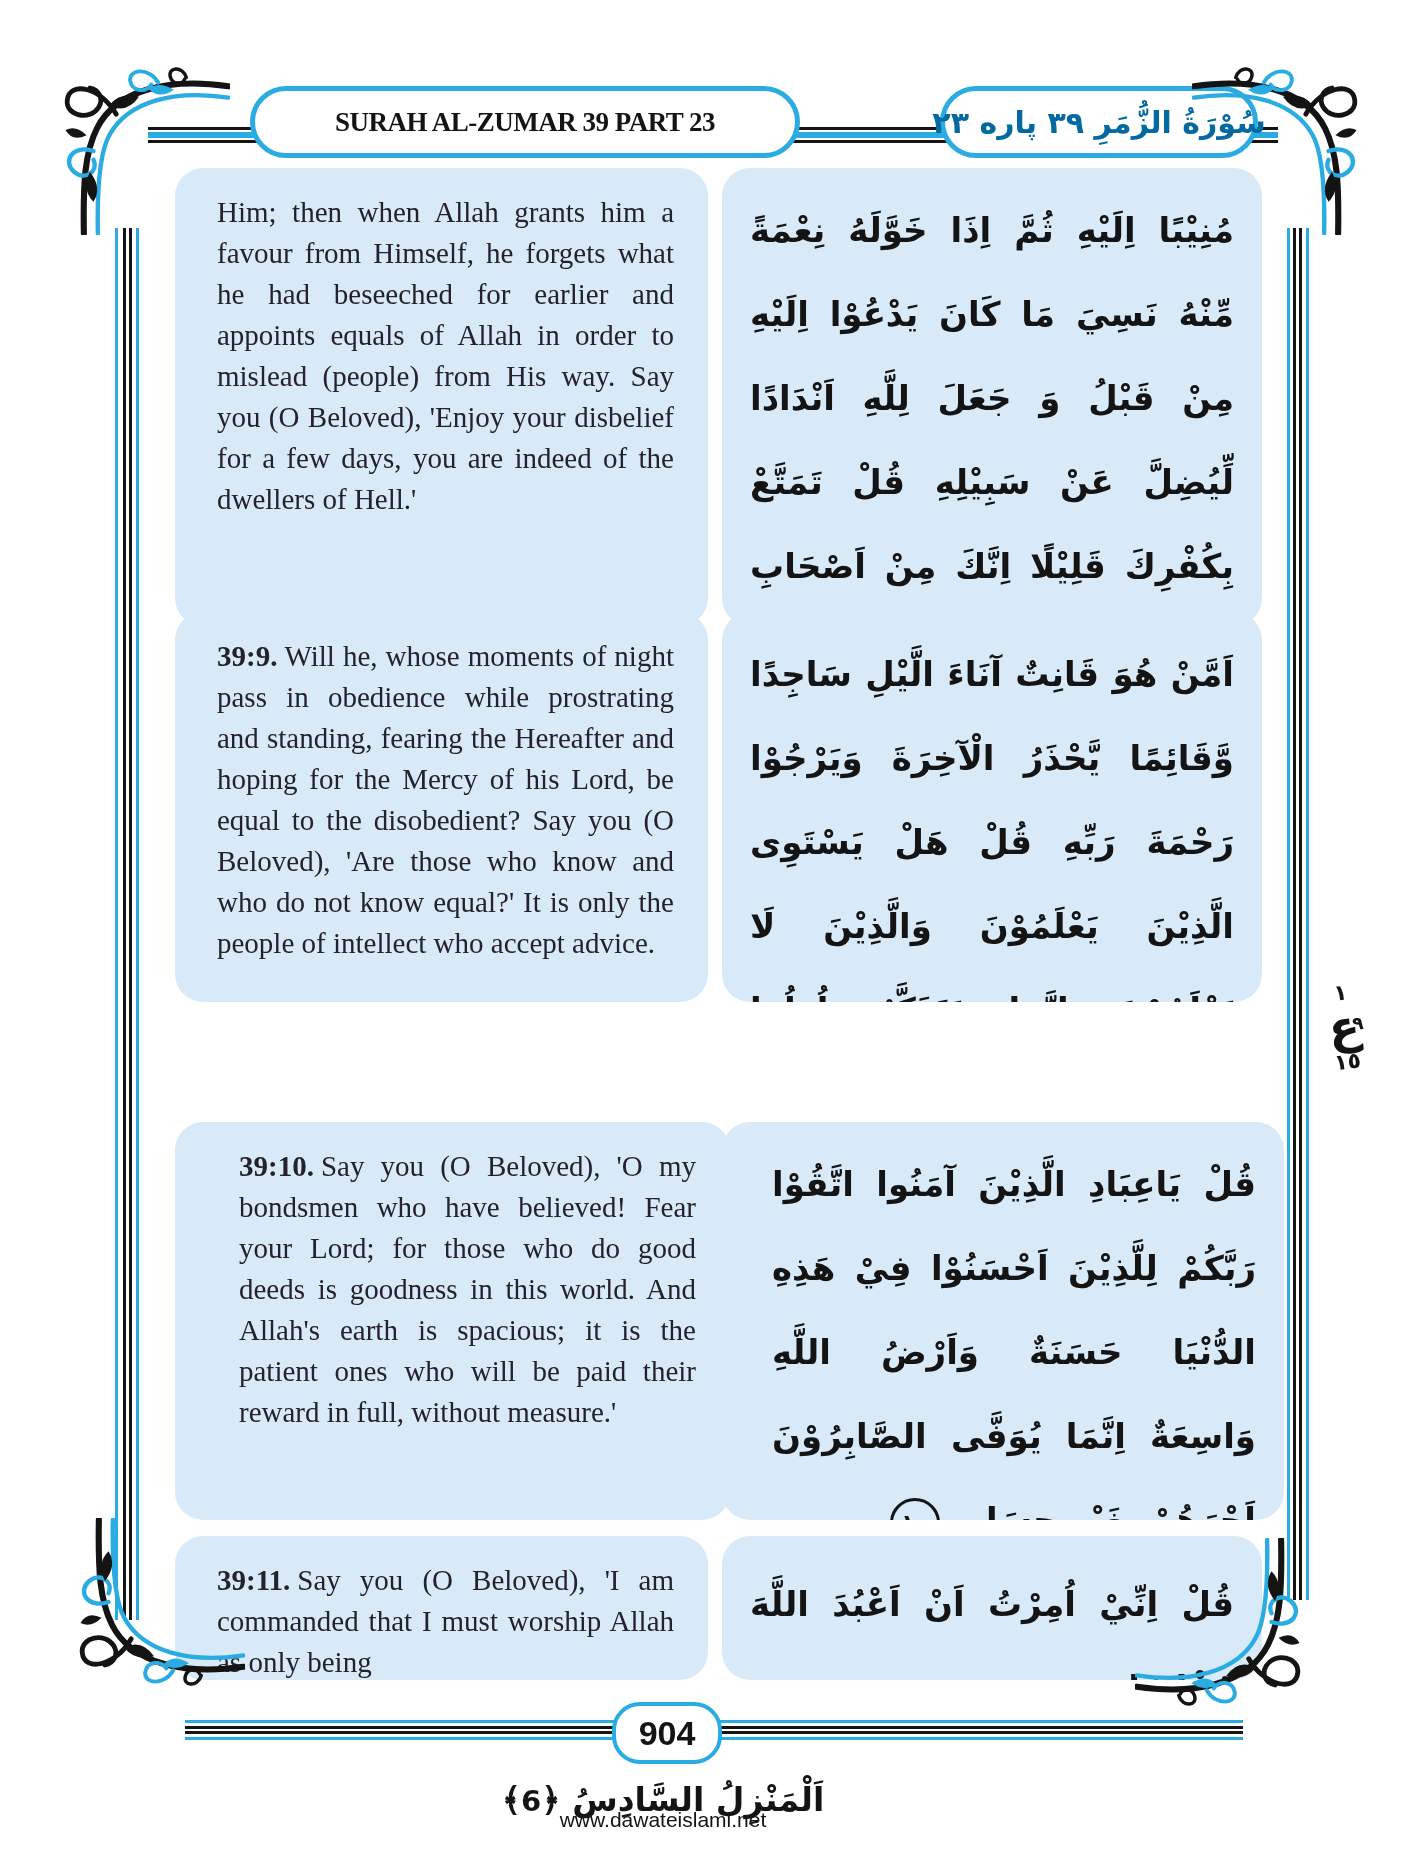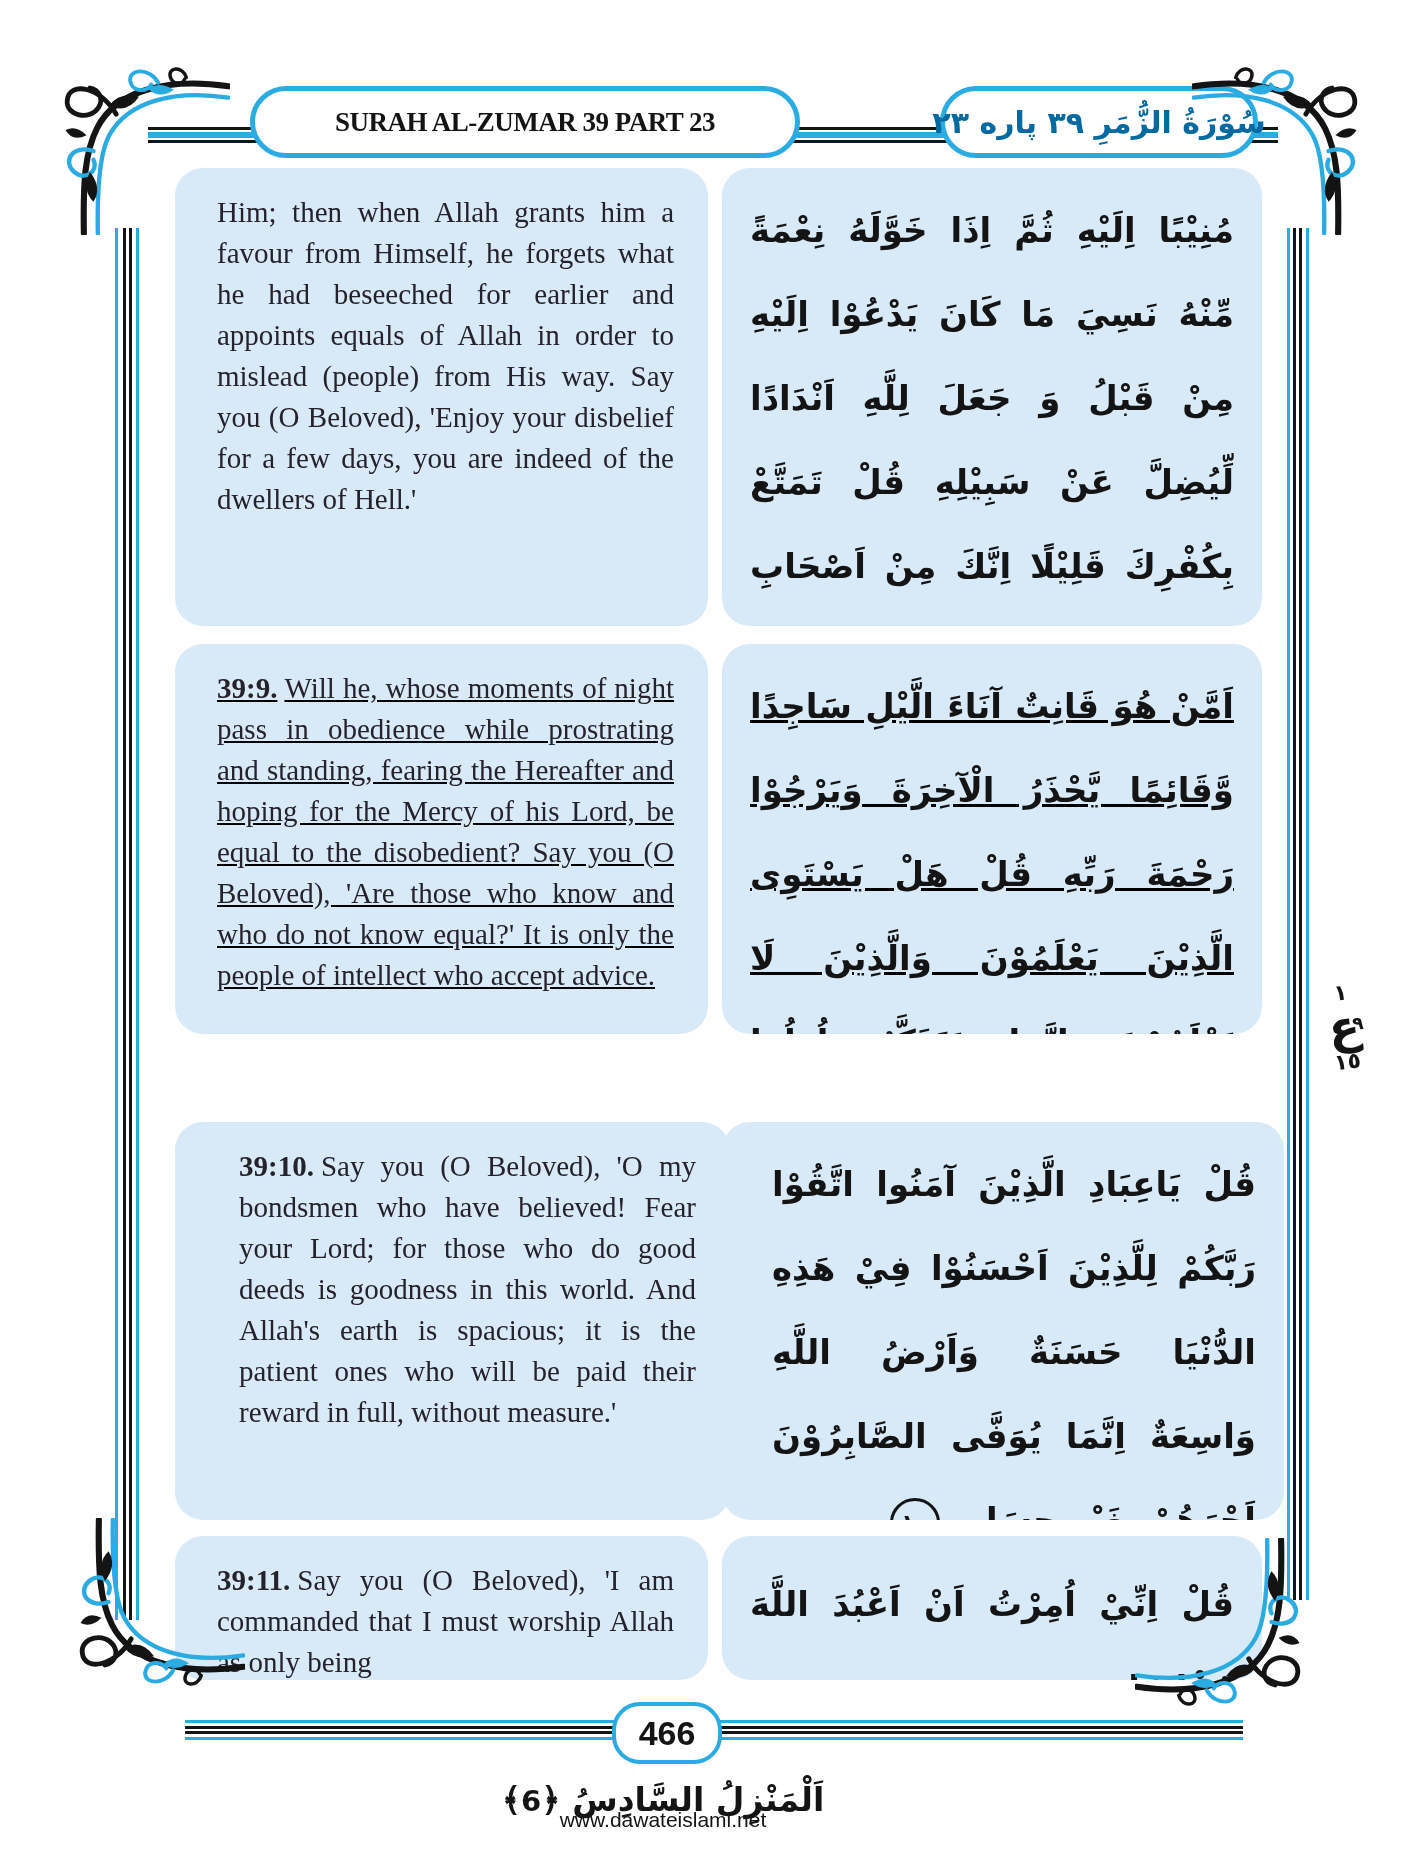--- a/index.html
+++ b/index.html
@@ -41,21 +41,21 @@
         font-family:"Liberation Serif",serif;white-space:nowrap;}
   .pill-ar{left:940px;top:86px;width:308px;height:62px;}
   .pill-ar span{font-family:"DejaVu Sans",sans-serif;font-weight:bold;font-size:30px;
         color:#0369a1;direction:rtl;white-space:nowrap;}
 
   
   .eblock,.ablock{position:absolute;background:#d8eaf8;border-radius:28px;overflow:hidden;}
   .eblock{left:175px;width:533px;}
   .ablock{left:722px;width:540px;direction:rtl;}
   .row1{top:168px;height:458px;}
-  .row2{top:644px;height:390px;text-decoration:underline;}
+  .row2{top:612px;height:390px;}
   .row3{top:1122px;height:398px;padding-left:22px;}
   .row4{top:1536px;height:144px;}
 
   .etext{margin:0;padding:24px 34px 0 42px;font-size:29px;line-height:41px;
          text-align:justify;color:#26222b;}
   .vref{font-weight:bold;margin-right:7px;}
   .vref:empty{display:none;}
 
   .atext{margin:0;padding:20px 28px 0 28px;font-family:"DejaVu Sans",sans-serif;
          font-weight:700;font-size:34px;line-height:84px;text-align:justify;color:#141414;}
@@ -185,21 +185,21 @@
     <p class="atext"><span>قُلْ اِنِّيْ اُمِرْتُ اَنْ اَعْبُدَ اللَّهَ مُخْلِصًا</span></p>
   </div>
 
   <div class="ruku-marker">
     <span class="top-num">١</span>
     <span class="ain"><span>ع</span><i>٩</i></span>
     <span class="bottom-num">١٥</span>
   </div>
 
   <div class="page-pill">
-    <span>466</span>
+    <span>904</span>
   </div>
   <div class="manzil" dir="rtl">
     <span>اَلْمَنْزِلُ السَّادِسُ</span>
     <span>﴿</span><b>6</b><span>﴾</span>
   </div>
   <div class="website">www.dawateislami.net</div>
 
 </div>
 
 </body></html>

